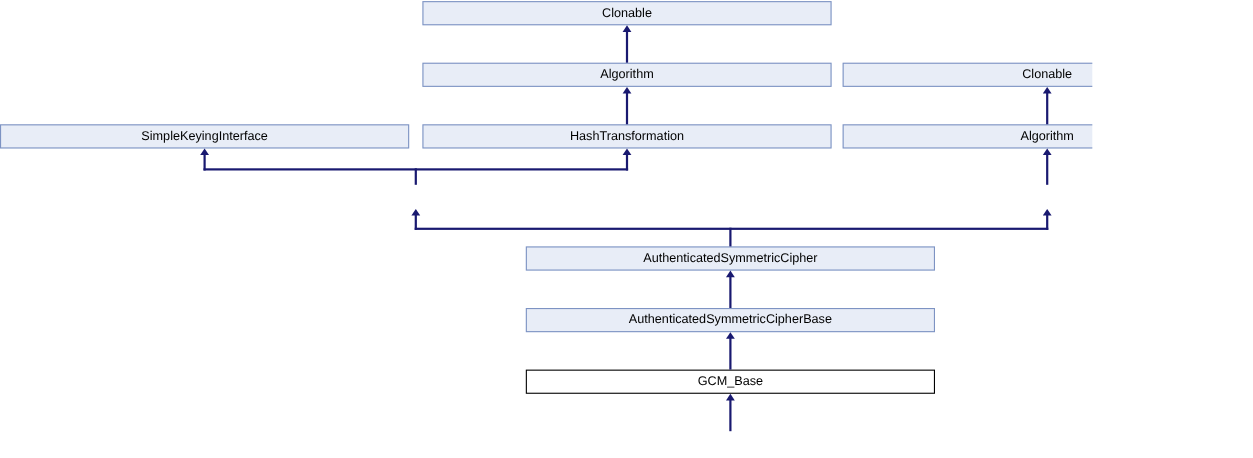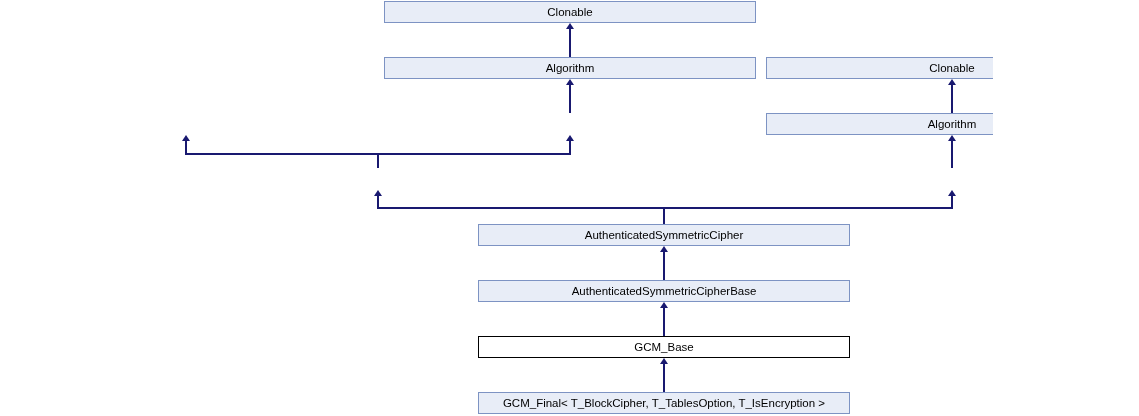--- a/index.html
+++ b/index.html
@@ -57,33 +57,34 @@
 <body>
 
 <div id="diagram">
 
   <div class="node" style="left:384px; top:1px">Clonable</div>
 
   <div class="node" style="left:384px; top:57px">Algorithm</div>
 
   <div class="node" style="left:766px; top:57px">Clonable</div>
 
+  <div class="node" style="left:0px; top:113px">SimpleKeyingInterface</div>
 
+  <div class="node" style="left:384px; top:113px">HashTransformation</div>
 
   <div class="node" style="left:766px; top:113px">Algorithm</div>
 
 
 
   <div class="node" style="left:478px; top:224px">AuthenticatedSymmetricCipher</div>
 
   <div class="node" style="left:478px; top:280px">AuthenticatedSymmetricCipherBase</div>
 
   <div class="node current" style="left:478px; top:336px">GCM_Base</div>
 
-  <div class="node" style="left:478px; top:392px">GCM_Final&lt; T_BlockCipher, T_TablesOption, T_IsEncryption &gt;</div>
 
   <div class="arrow-up" style="left:566px; top:23px"></div>
   <div class="vline" style="left:569px; top:28px; height:29px"></div>
 
   <div class="arrow-up" style="left:566px; top:79px"></div>
   <div class="vline" style="left:569px; top:84px; height:29px"></div>
 
   <div class="arrow-up" style="left:948px; top:79px"></div>
   <div class="vline" style="left:951px; top:84px; height:29px"></div>
 

